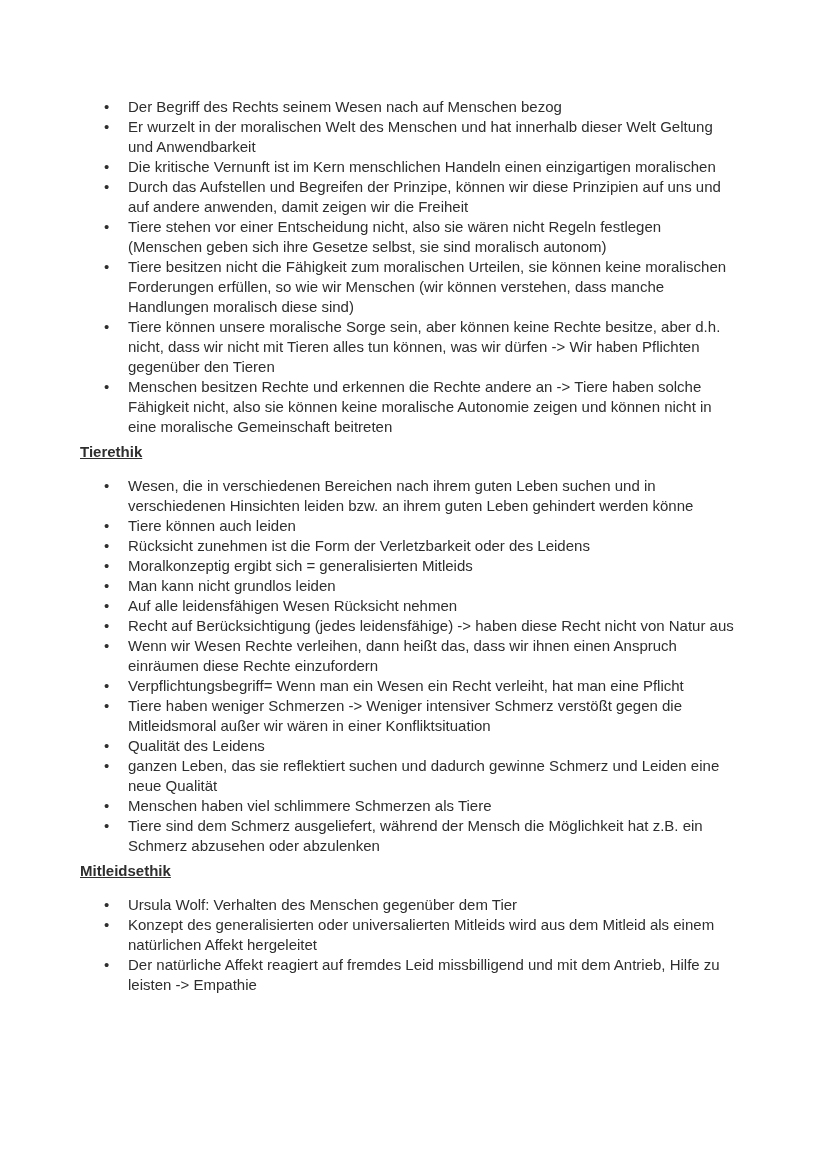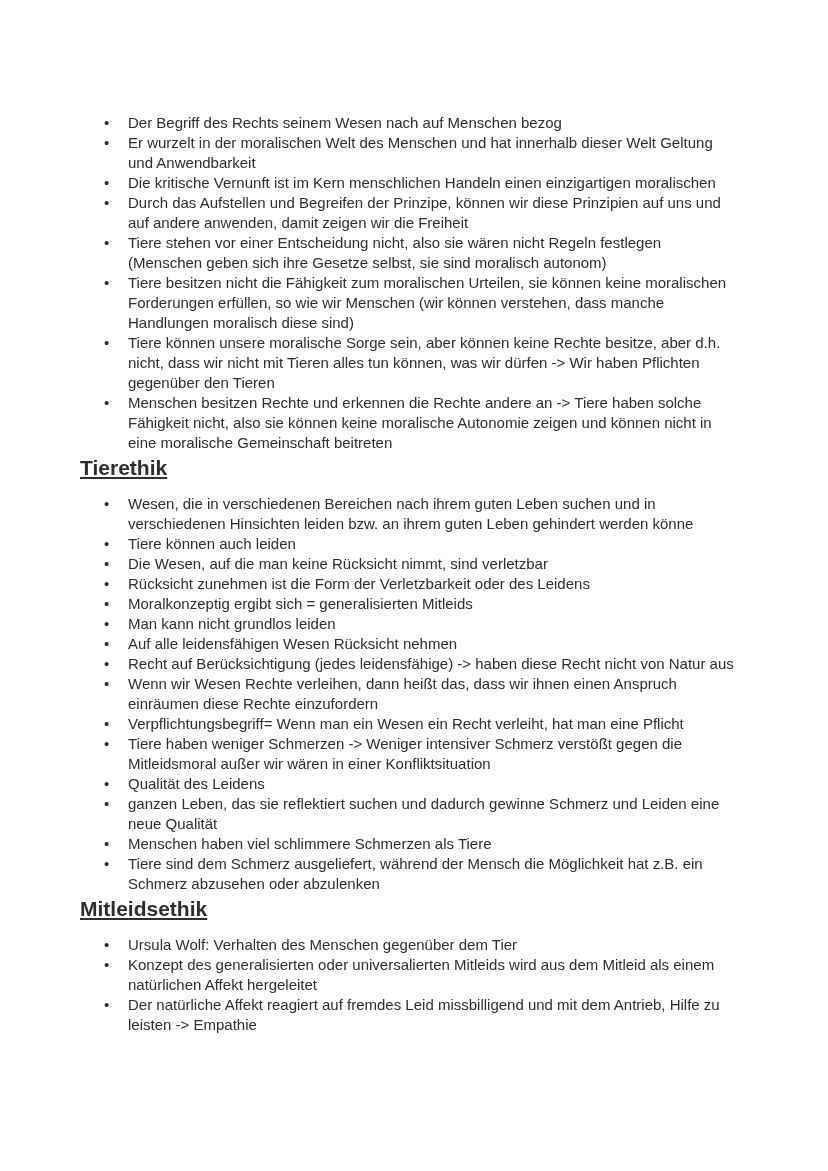--- a/index.html
+++ b/index.html
@@ -19,30 +19,30 @@
     -webkit-font-smoothing: antialiased;
   }
   .page {
     box-sizing: border-box;
     width: 828px;
     height: 1171px;
     padding: 97px 60px 0 80px;
     background: #ffffff;
   }
   .section-heading {
-    font-size: 21px;
+    font-size: 15px;
     line-height: 20px;
     font-weight: bold;
     text-decoration: underline;
     margin: 2px 0 14px 0;
     color: #2e2e2e;
   }
   ul.bullet-list {
     list-style: none;
-    margin: 16px 0 5px 0;
+    margin: 0 0 5px 0;
     padding: 0;
   }
   li.bullet-item {
     position: relative;
     padding-left: 48px;
   }
   li.bullet-item::before {
     content: "\2022";
     position: absolute;
     left: 24px;
@@ -97,23 +97,20 @@
     <h2 class="section-heading">Tierethik</h2>
     <ul class="bullet-list">
       <li class="bullet-item">
         <div class="line">Wesen, die in verschiedenen Bereichen nach ihrem guten Leben suchen und in</div>
         <div class="line">verschiedenen Hinsichten leiden bzw. an ihrem guten Leben gehindert werden könne</div>
       </li>
       <li class="bullet-item">
         <div class="line">Tiere können auch leiden</div>
       </li>
       <li class="bullet-item">
-        <div class="line">Die Wesen, auf die man keine Rücksicht nimmt, sind verletzbar</div>
-      </li>
-      <li class="bullet-item">
         <div class="line">Rücksicht zunehmen ist die Form der Verletzbarkeit oder des Leidens</div>
       </li>
       <li class="bullet-item">
         <div class="line">Moralkonzeptig ergibt sich = generalisierten Mitleids</div>
       </li>
       <li class="bullet-item">
         <div class="line">Man kann nicht grundlos leiden</div>
       </li>
       <li class="bullet-item">
         <div class="line">Auf alle leidensfähigen Wesen Rücksicht nehmen</div>

